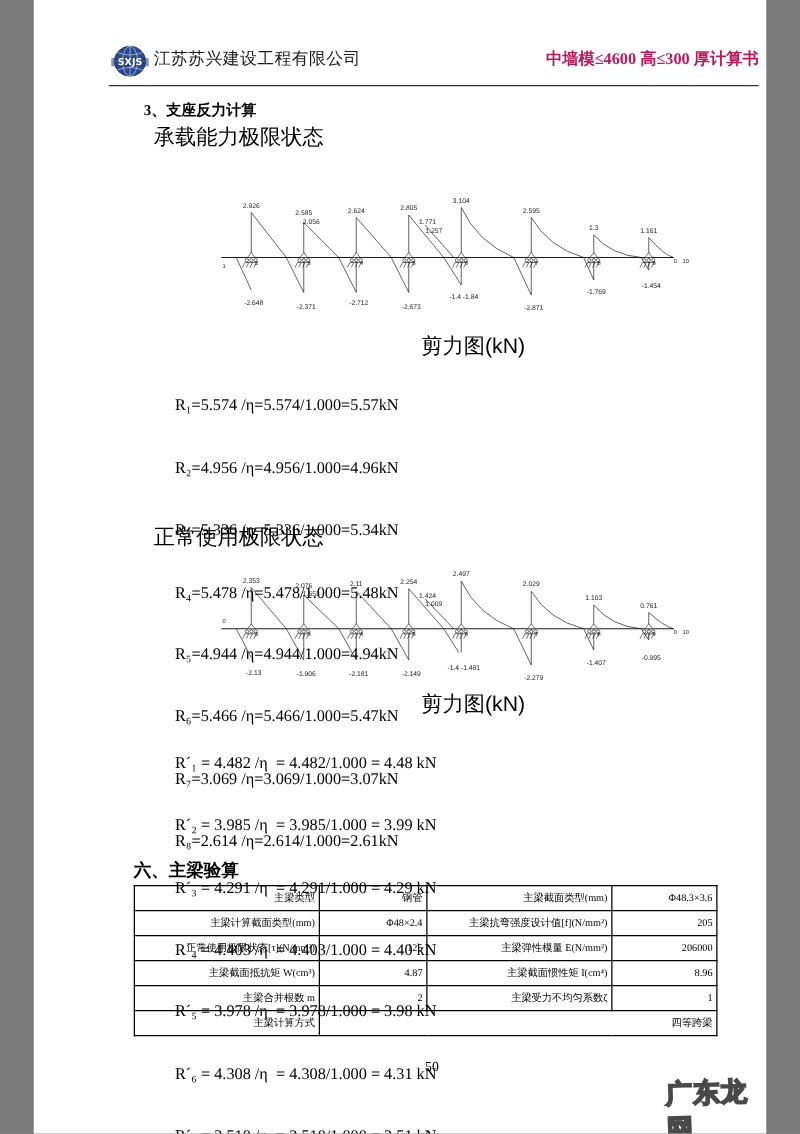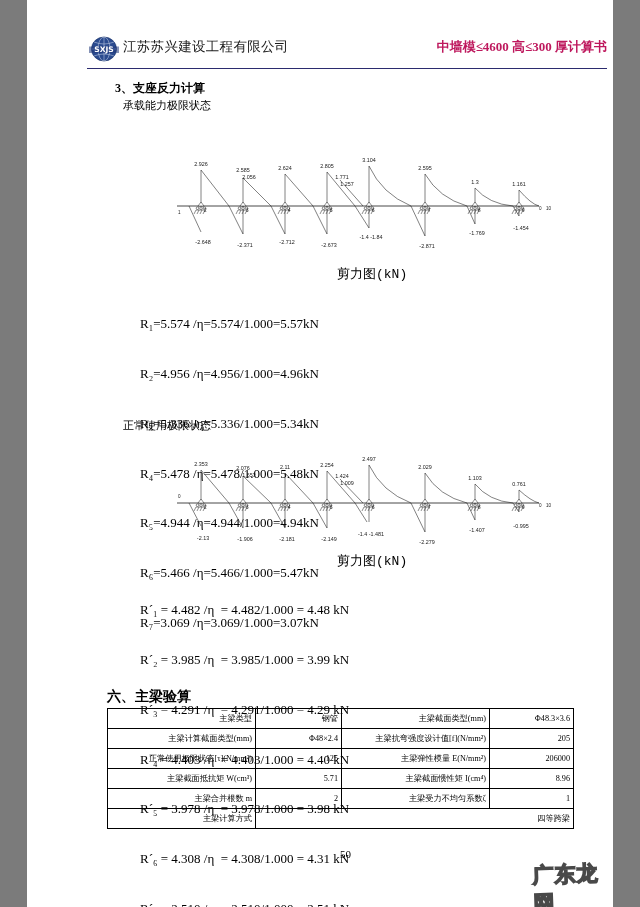--- a/index.html
+++ b/index.html
@@ -17,29 +17,29 @@
   }
   .hdr-right{
     position:absolute;right:0;top:2px;font-size:13px;color:#be185d;white-space:nowrap;
     font-family:"Liberation Serif","DejaVu Serif",serif;font-weight:bold;
   }
   .hdr-rule{position:absolute;left:60px;top:68px;width:520px;height:0;border-top:1px solid #2b2b6e;}
 
   
   .h-sec{position:absolute;font-size:12px;color:#000;font-weight:bold;
          font-family:"Liberation Serif","DejaVu Serif",serif;}
-  .t-plain{position:absolute;font-size:11px;color:#000;
+  .t-plain{position:absolute;font-size:17px;color:#000;
            font-family:"Liberation Serif","DejaVu Serif",serif;}
 
   
   .formulas{position:absolute;font-size:13px;color:#000;line-height:16.6px;
             font-family:"Liberation Serif","DejaVu Serif",serif;white-space:pre;}
   .formulas div{height:16.6px;}
-  .cap{position:absolute;font-size:13px;color:#000;
-       font-family:Liberation Mono, monospace;}
+  .cap{position:absolute;font-size:17px;color:#000;
+       font-family:Liberation Sans, sans-serif;}
 
   
   .diagram{position:absolute;}
   .diagram svg{display:block;}
   .dlbl{font-family:"Liberation Sans","DejaVu Sans",sans-serif;font-size:5.4px;fill:#1a1a1a;}
   .dnum{font-family:"Liberation Sans","DejaVu Sans",sans-serif;font-size:4.6px;fill:#1a1a1a;}
 
   
   .tbl{position:absolute;border-collapse:collapse;table-layout:fixed;
        font-family:"Liberation Serif","DejaVu Serif",serif;}
@@ -229,20 +229,21 @@
   <div class="cap" style="left:310px;top:265px;">剪力图(kN)</div>
 
   <div class="formulas" style="left:113px;top:283px;">
     <div>R₁=5.574 /η=5.574/1.000=5.57kN</div>
     <div>R₂=4.956 /η=4.956/1.000=4.96kN</div>
     <div>R₃=5.336 /η=5.336/1.000=5.34kN</div>
     <div>R₄=5.478 /η=5.478/1.000=5.48kN</div>
     <div>R₅=4.944 /η=4.944/1.000=4.94kN</div>
     <div>R₆=5.466 /η=5.466/1.000=5.47kN</div>
     <div>R₇=3.069 /η=3.069/1.000=3.07kN</div>
+    <div>R₈=2.614 /η=2.614/1.000=2.61kN</div>
   </div>
 
   <div class="t-plain" style="left:96px;top:418px;">正常使用极限状态</div>
 
   <div class="diagram" style="left:140px;top:448px;">
     <svg width="390" height="100" viewBox="0 0 390 100">
       <g stroke="#1a1a1a" fill="none" stroke-width=".55">
         <line x1="10" y1="55" x2="372" y2="55" stroke-width=".8"></line>
         <line x1="22" y1="55" x2="34" y2="78"></line>
         <line x1="34" y1="22" x2="34" y2="55"></line>
@@ -414,21 +415,21 @@
         <td>205</td>
       </tr>
       <tr>
         <td>正常使用极限状态[τ](N/mm²)</td>
         <td>125</td>
         <td>主梁弹性模量 E(N/mm²)</td>
         <td>206000</td>
       </tr>
       <tr>
         <td>主梁截面抵抗矩 W(cm³)</td>
-        <td>5.71</td>
+        <td>4.87</td>
         <td>主梁截面惯性矩 I(cm⁴)</td>
         <td>8.96</td>
       </tr>
       <tr>
         <td>主梁合并根数 m</td>
         <td>2</td>
         <td>主梁受力不均匀系数ζ</td>
         <td>1</td>
       </tr>
       <tr>

